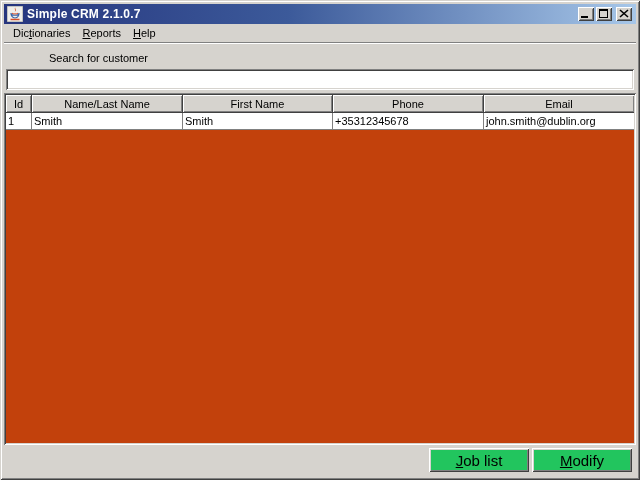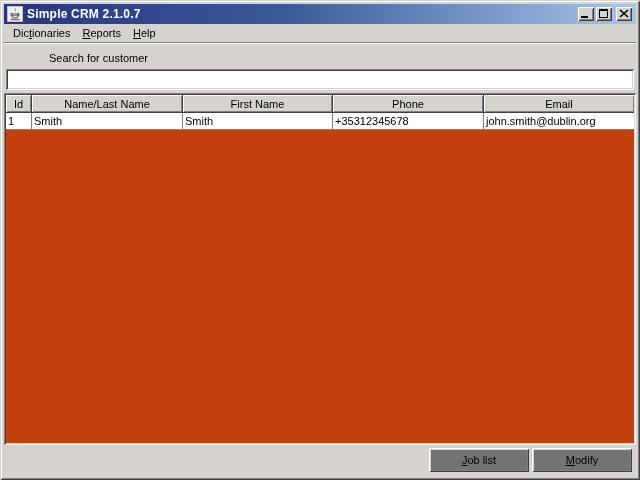--- a/index.html
+++ b/index.html
@@ -78,22 +78,22 @@
     border-right: 1px solid #808080; border-bottom: 1px solid #808080;
   }
   table.crm td:last-child { border-right: none; }
 
   
   .buttonbar {
     position: absolute; left: 4px; right: 4px; top: 448px; height: 24px;
     display: flex; justify-content: flex-end; gap: 3px; padding-right: 4px;
   }
   .btn {
-    width: 100px; height: 24px; background: #737373; color: #000;
-    font-family: "Liberation Sans", sans-serif; font-size: 11px;
+    width: 100px; height: 24px; background: #22c55e; color: #000;
+    font-family: "Liberation Sans", sans-serif; font-size: 15px;
     display: flex; align-items: center; justify-content: center;
     cursor: default; white-space: nowrap;
     box-shadow: inset 1px 1px 0 #ffffff, inset -1px -1px 0 #404040,
                 inset 2px 2px 0 #d6d3ce, inset -2px -2px 0 #808080;
   }
 </style>
 </head>
 <body>
 
 <div class="window">

